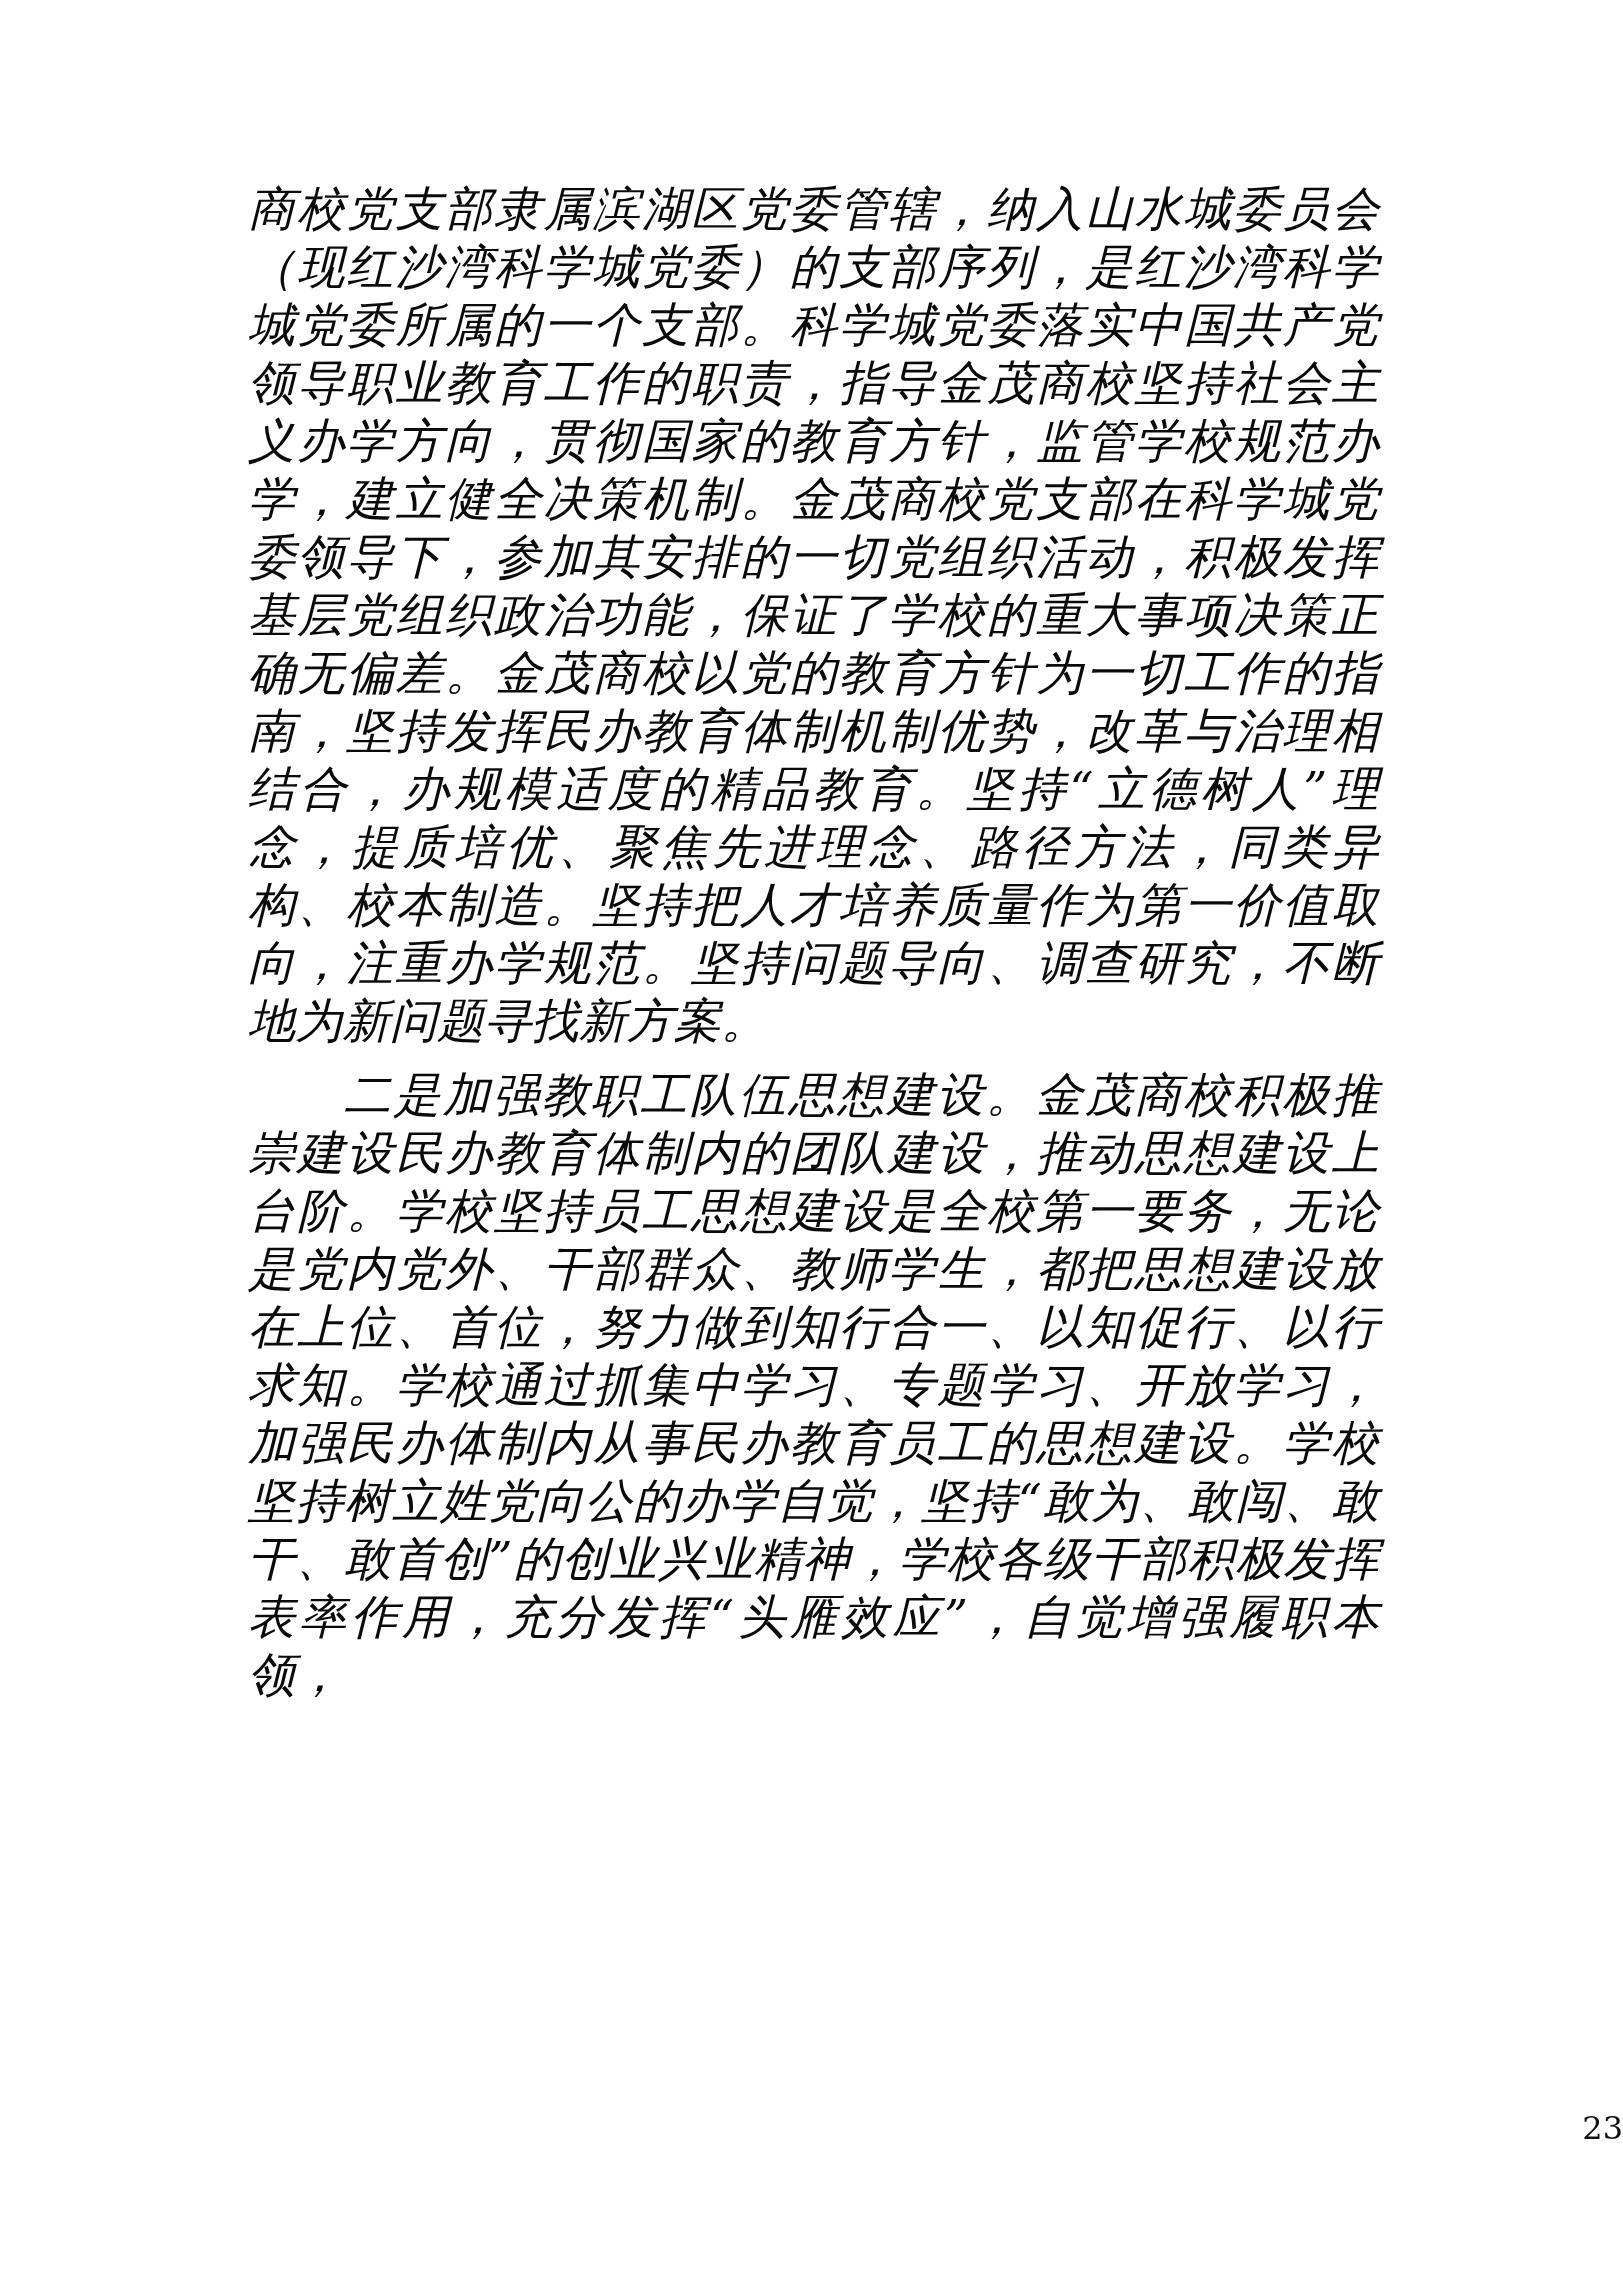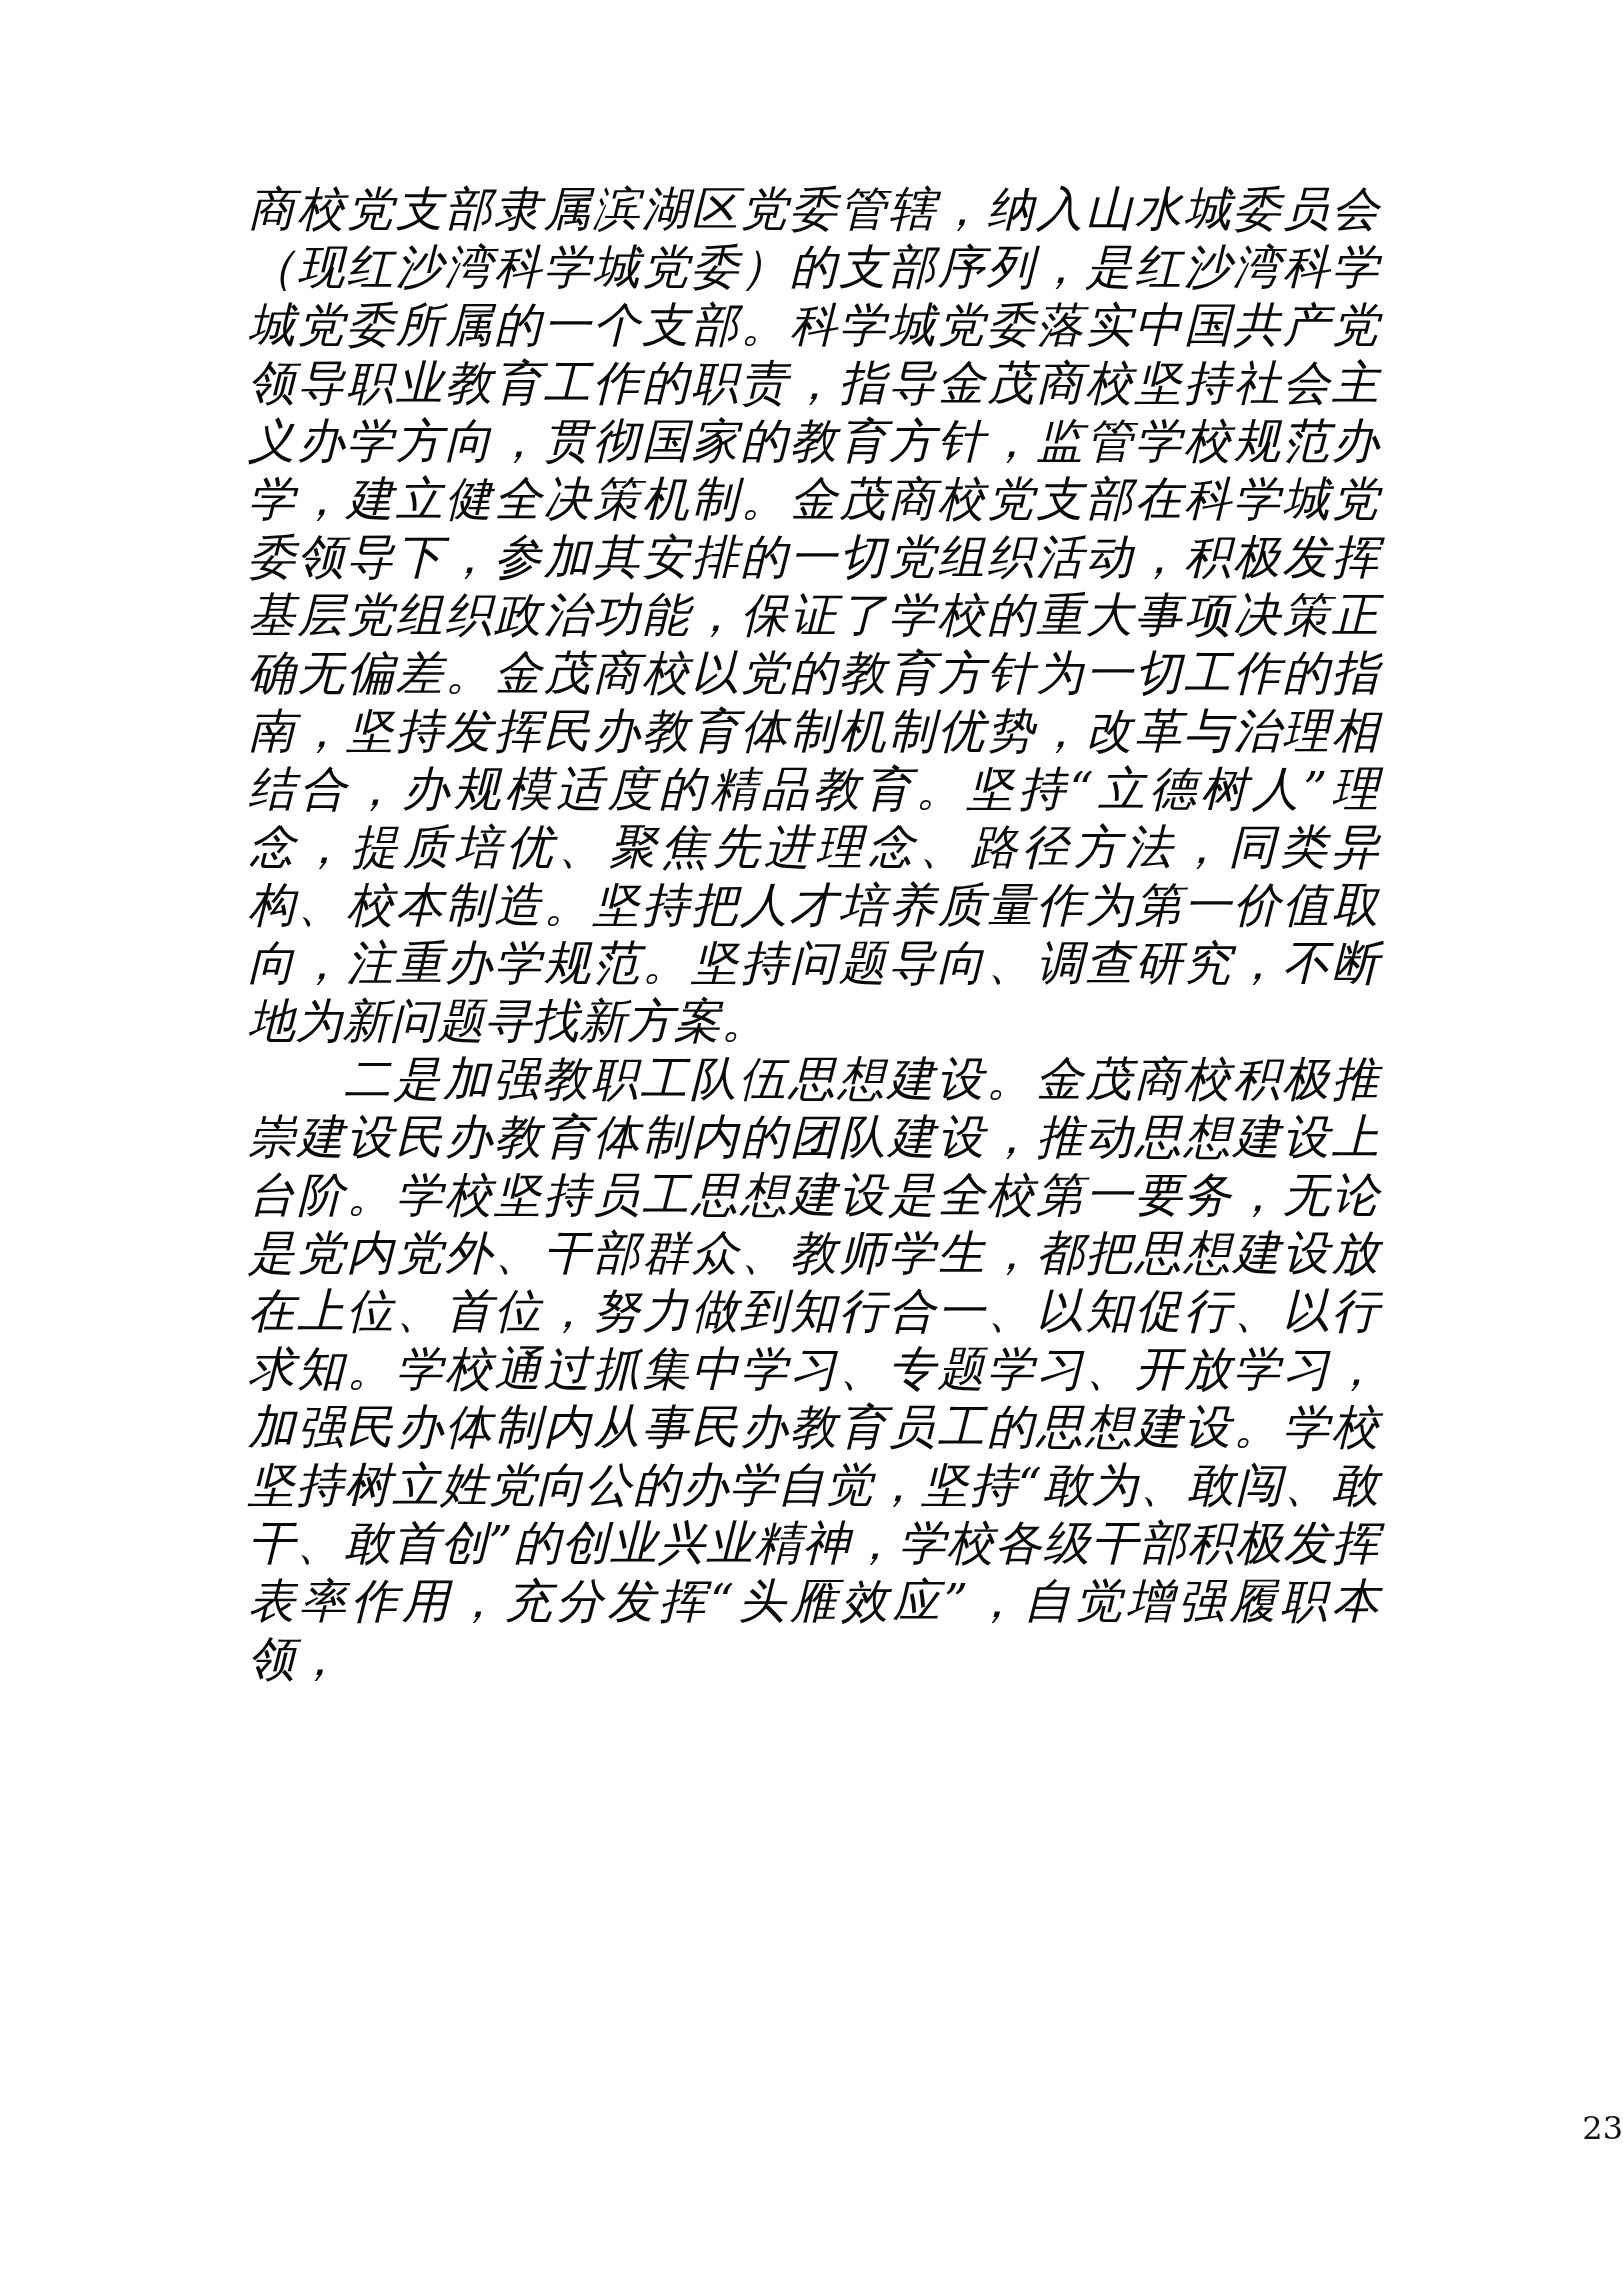--- a/index.html
+++ b/index.html
@@ -38,21 +38,21 @@
     text-align-last: left;
     text-justify: inter-ideograph;
     letter-spacing: 0.3px;
     word-break: break-all;
     -webkit-font-smoothing: antialiased;
   }
   .para.indent {
     text-indent: 96px;
   }
   .para + .para {
-    margin-top: 0;
+    margin-top: 16px;
   }
   .pagenum {
     position: absolute;
     left: 0;
     right: 0;
     top: 2110px;
     text-align: right;
     font-family: "DejaVu Serif", "Liberation Serif", serif;
     font-style: normal;
     font-size: 32px;

